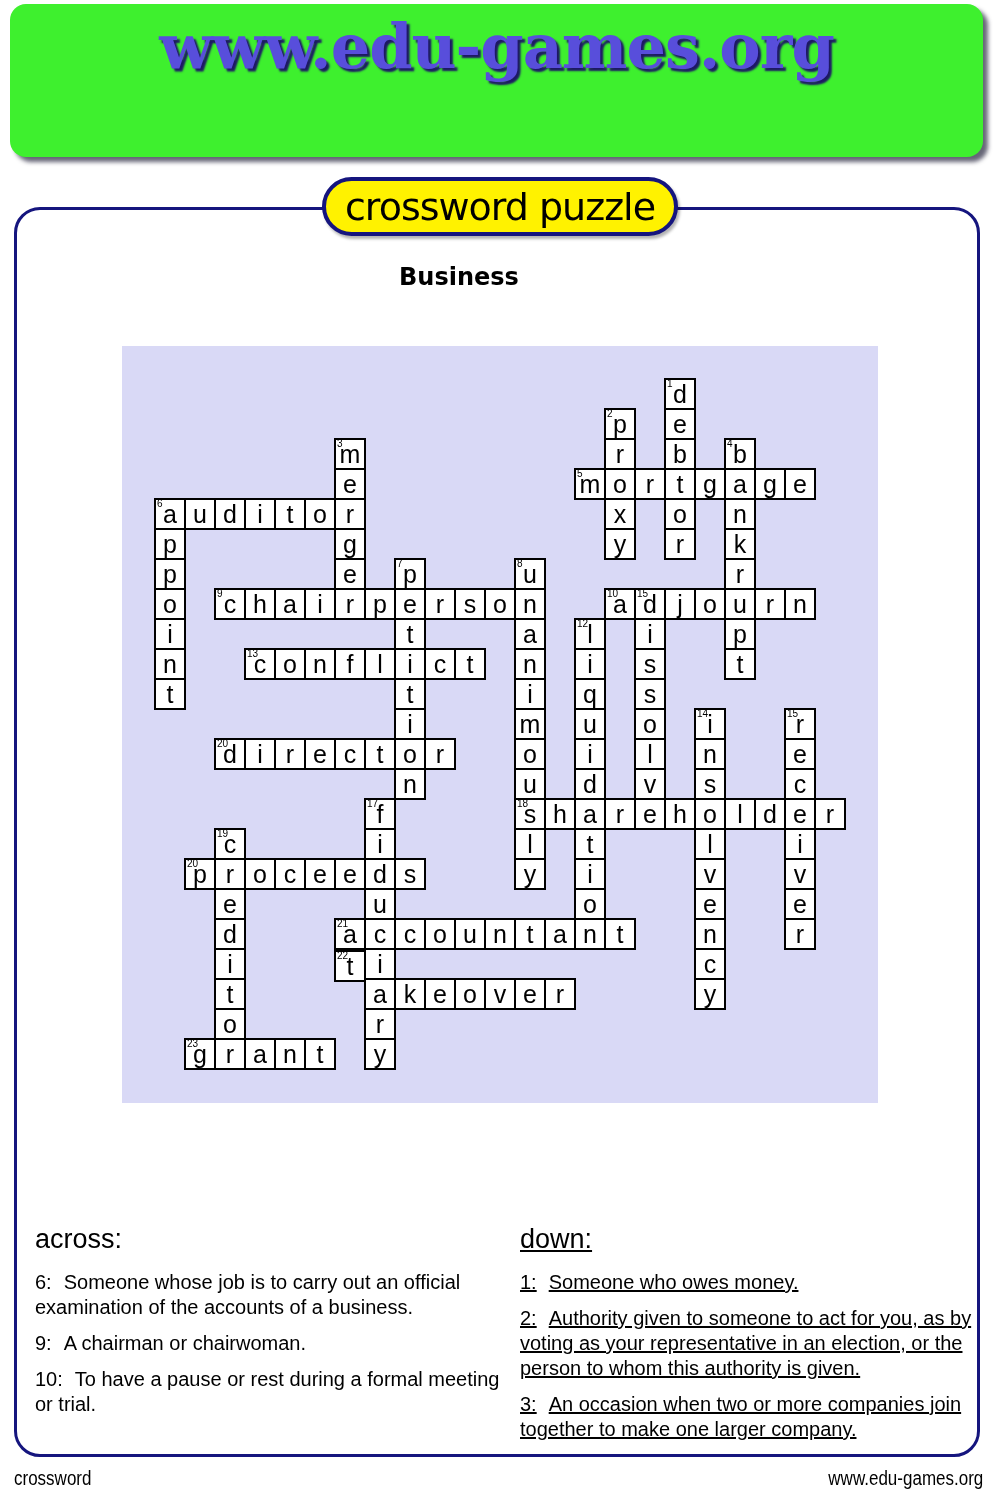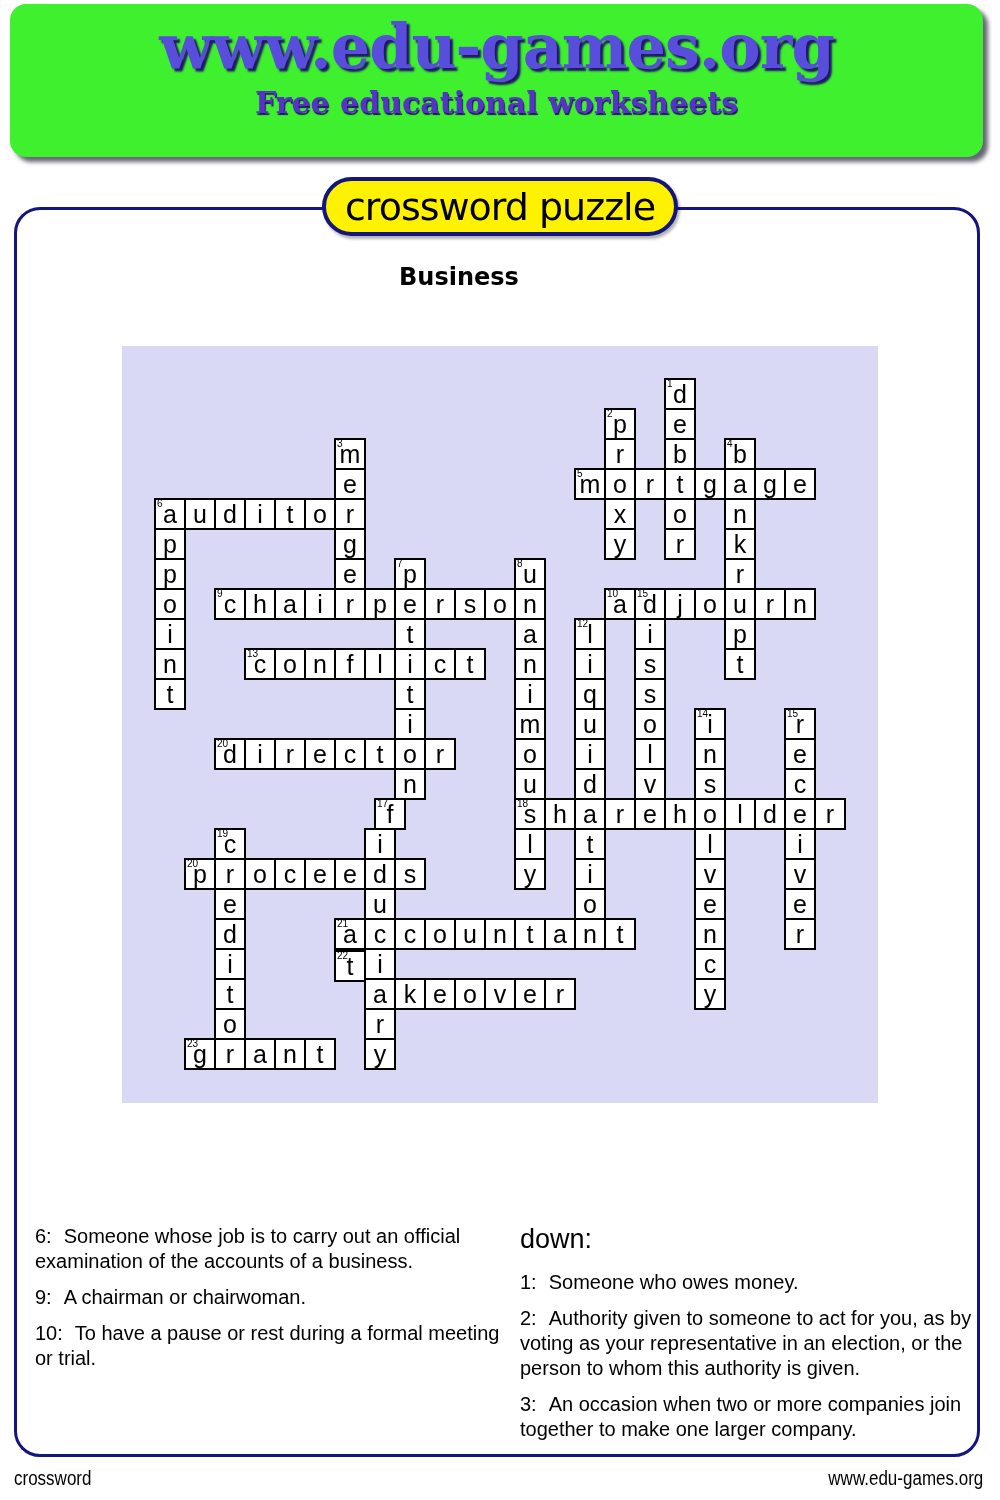--- a/index.html
+++ b/index.html
@@ -37,37 +37,36 @@
     background:var(--lav);z-index:1;}
   #crossword{position:absolute;left:32px;top:32px;width:692px;height:693px;}
   .cell{position:absolute;width:32px;height:32px;background:#fff;
     border:2px solid #000;}
   .cellletter{display:block;width:100%;height:100%;text-align:center;
     font:25px/29px "Liberation Sans",sans-serif;}
   .cellnum{position:absolute;top:-2px;left:1px;
     font:10px/12px "Liberation Sans",sans-serif;}
 
   .clues-across{position:absolute;left:35px;top:1224px;width:472px;z-index:2;}
-  .clues-down{position:absolute;left:520px;top:1224px;width:452px;z-index:2;}
+  .clues-down{position:absolute;left:520px;top:1224px;width:452px;z-index:2;text-decoration:underline;}
   .clue-heading{font-size:27px;line-height:30px;font-weight:normal;
     margin-bottom:16px;}
   .clue{font-size:20px;line-height:25px;margin-bottom:11px;}
   .cluenum{margin-right:12px;}
 
   .footer-left{position:absolute;left:14px;top:1467px;font-size:20px;
     transform:scaleX(.85);transform-origin:left top;}
   .footer-right{position:absolute;right:17px;top:1467px;font-size:20px;
     transform:scaleX(.85);transform-origin:right top;}
 </style>
 </head>
 <body>
 
 <div class="banner">
   <div class="site-title">www.edu-games.org</div>
-  <div class="tagline">Free educational worksheets</div>
 </div>
 
 <div class="badge">crossword puzzle</div>
 
 <div class="content-box"></div>
 
 <div class="puzzle-title">Business</div>
 
 <div class="grid-panel">
   <div id="crossword">
@@ -456,21 +455,21 @@
       </div>
       <div class="cell" style="left: 180px; top: 360px;">
         <span class="cellletter">c</span>
       </div>
       <div class="cell" style="left: 210px; top: 360px;">
         <span class="cellletter">t</span>
       </div>
       <div class="cell" style="left: 270px; top: 360px;">
         <span class="cellletter">r</span>
       </div>
-      <div class="cell" style="left: 220px; top: 420px;">
+      <div class="cell" style="left: 210px; top: 420px;">
         <span class="cellnum">17</span>
         <span class="cellletter">f</span>
       </div>
       <div class="cell" style="left: 210px; top: 450px;">
         <span class="cellletter">i</span>
       </div>
       <div class="cell" style="left: 210px; top: 480px;">
         <span class="cellletter">d</span>
       </div>
       <div class="cell" style="left: 210px; top: 510px;">
@@ -610,20 +609,21 @@
       <div class="cell" style="left: 120px; top: 660px;">
         <span class="cellletter">n</span>
       </div>
       <div class="cell" style="left: 150px; top: 660px;">
         <span class="cellletter">t</span>
       </div>
     </div>
 </div>
 
 <div class="clues-across">
+  <div class="clue-heading">across:</div>
   <div id="across-list">
       <p class="clue"><span class="cluenum">6:</span>Someone whose job is to carry out an official examination of the accounts of a business.</p>
       <p class="clue"><span class="cluenum">9:</span>A chairman or chairwoman.</p>
       <p class="clue"><span class="cluenum">10:</span>To have a pause or rest during a formal meeting or trial.</p>
     </div>
 </div>
 
 <div class="clues-down">
   <div class="clue-heading">down:</div>
   <div id="down-list">

